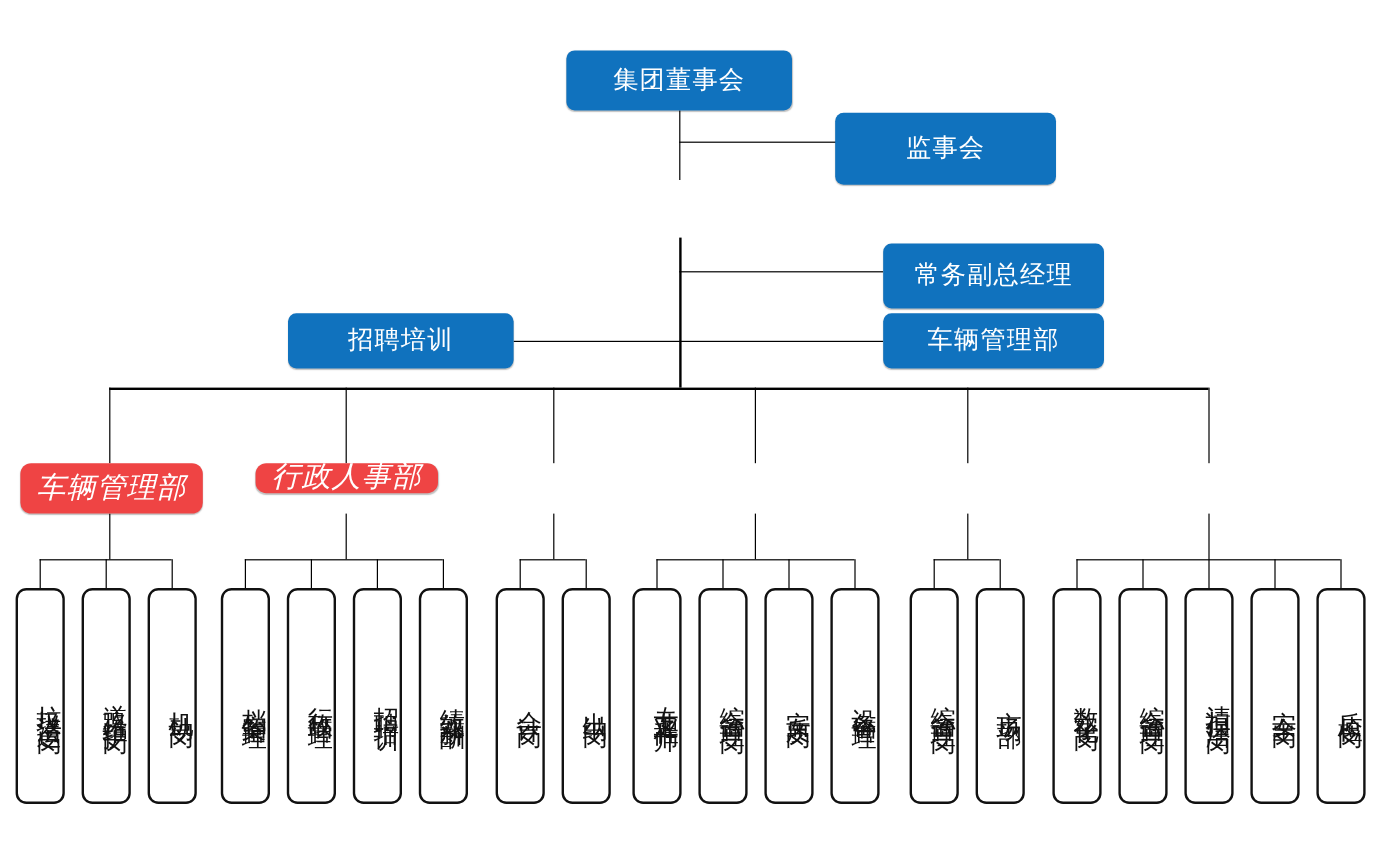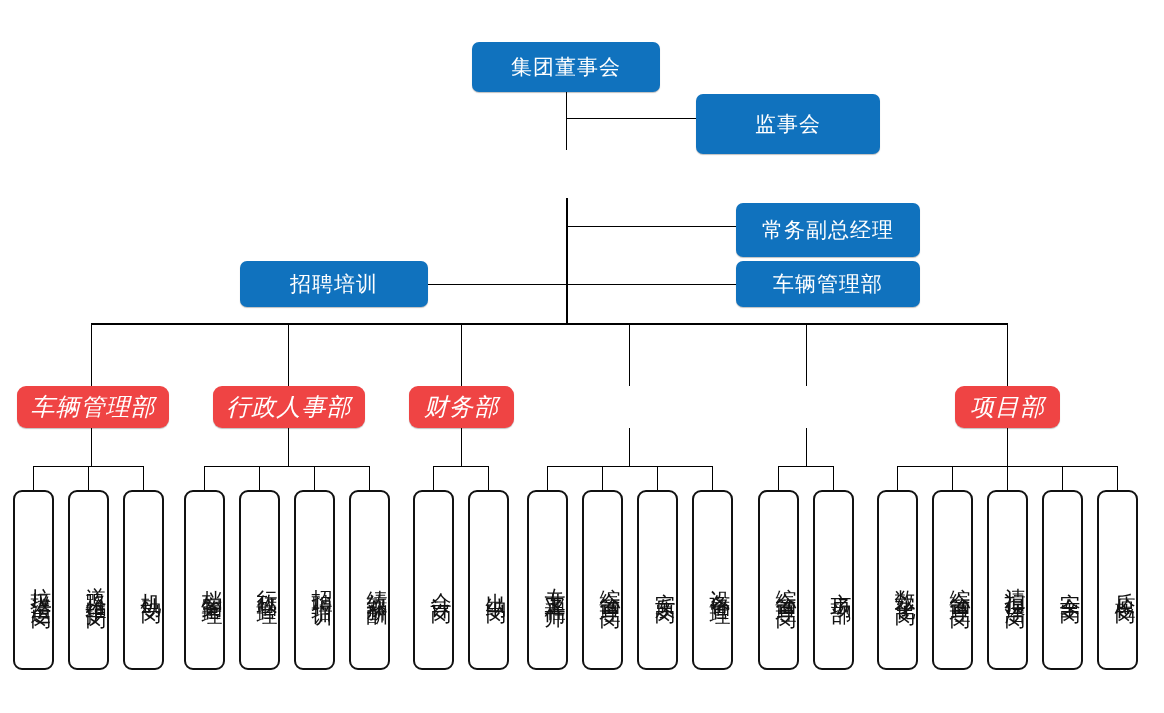--- a/index.html
+++ b/index.html
@@ -87,23 +87,21 @@
   <div class="ln h" style="left:91px;top:323px;width:916px;height:2px;"></div>
 
   <div class="ln v" style="left:91px;top:323px;height:63px;"></div>
   <div class="ln v" style="left:288px;top:323px;height:63px;"></div>
   <div class="ln v" style="left:461px;top:323px;height:63px;"></div>
   <div class="ln v" style="left:629px;top:323px;height:63px;"></div>
   <div class="ln v" style="left:806px;top:323px;height:63px;"></div>
   <div class="ln v" style="left:1007px;top:323px;height:63px;"></div>
 
   <div class="node orange" style="left:17px;top:386px;width:152px;height:42px;">车辆管理部</div>
-  <div class="node orange" style="left:213px;top:386px;width:152px;height:42px;">行政人事部</div>
-  <div class="node orange" style="left:409px;top:386px;width:105px;height:42px;">财务部</div>
-  <div class="node orange" style="left:955px;top:386px;width:105px;height:42px;">项目部</div>
+  <div class="node orange" style="left:213px;top:386px;width:152px;height:25px;">行政人事部</div>
 
   <div class="ln v" style="left:91px;top:428px;height:38px;"></div>
   <div class="ln h" style="left:33px;top:466px;width:110px;"></div>
   <div class="ln v" style="left:33px;top:466px;height:24px;"></div>
   <div class="ln v" style="left:88px;top:466px;height:24px;"></div>
   <div class="ln v" style="left:143px;top:466px;height:24px;"></div>
 
   <div class="ln v" style="left:288px;top:428px;height:38px;"></div>
   <div class="ln h" style="left:204px;top:466px;width:165px;"></div>
   <div class="ln v" style="left:204px;top:466px;height:24px;"></div>

